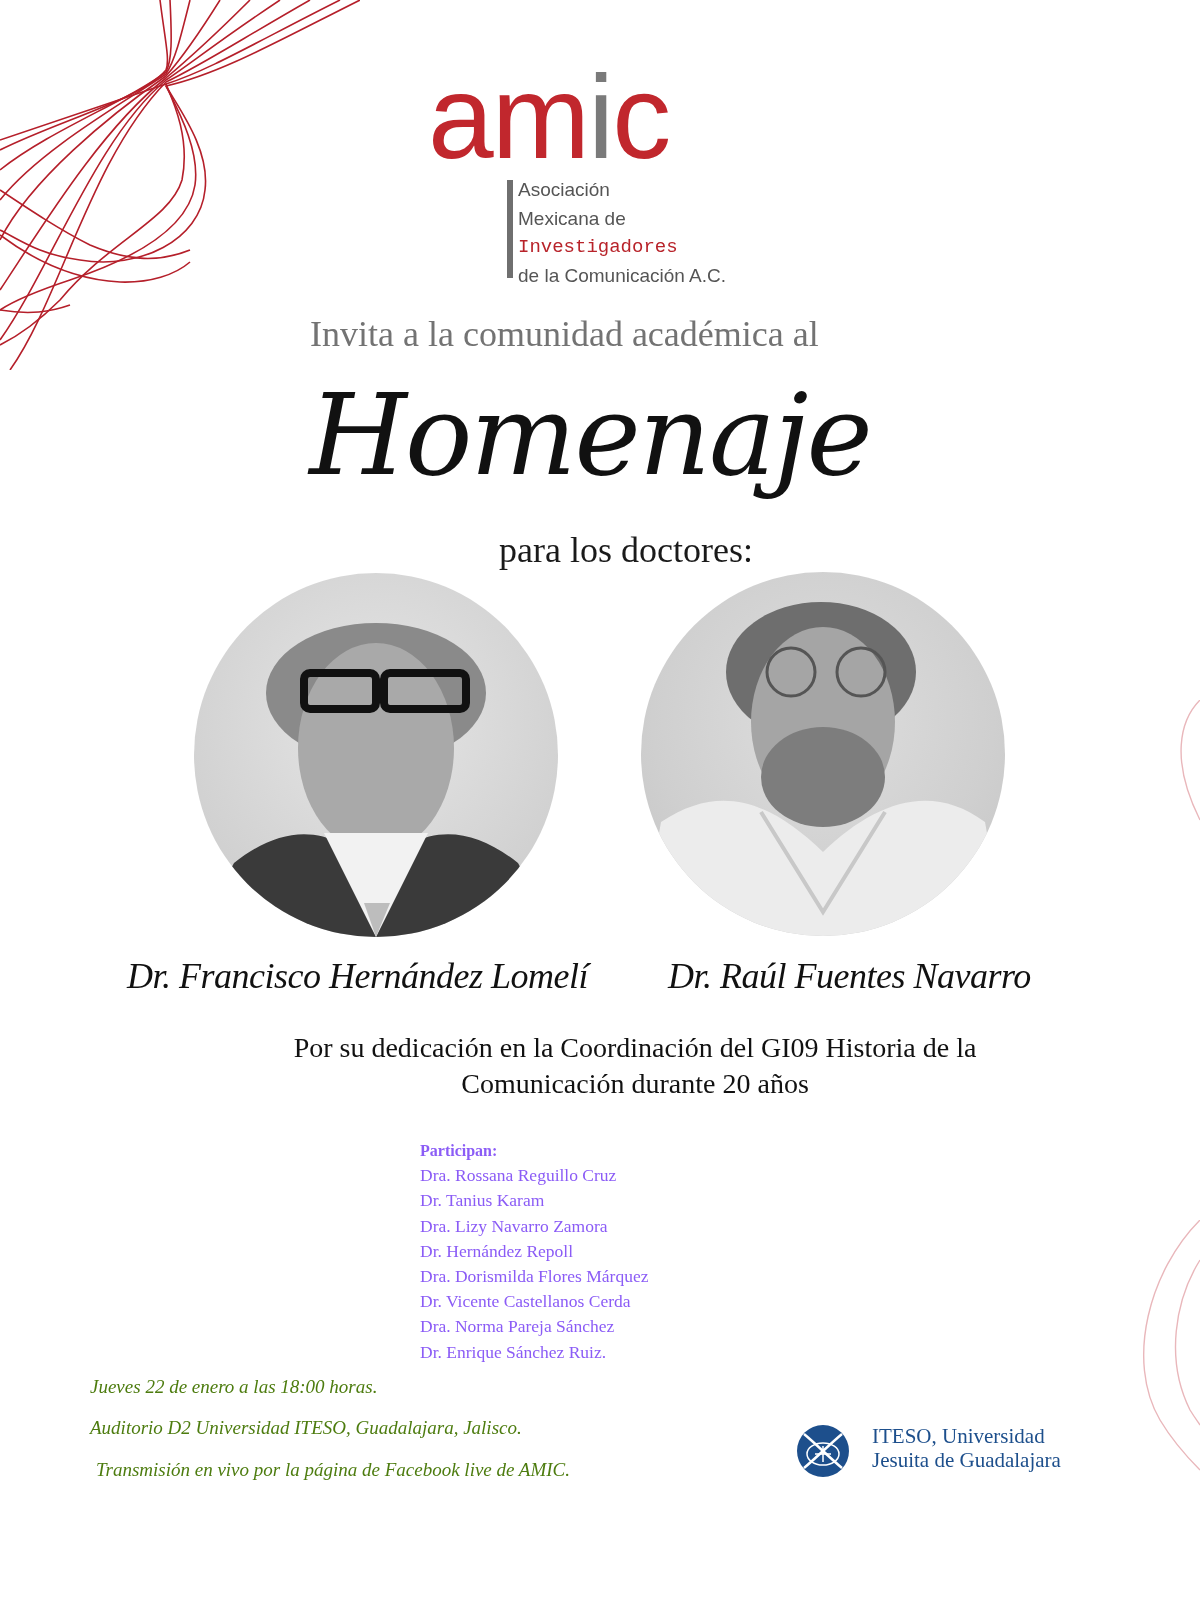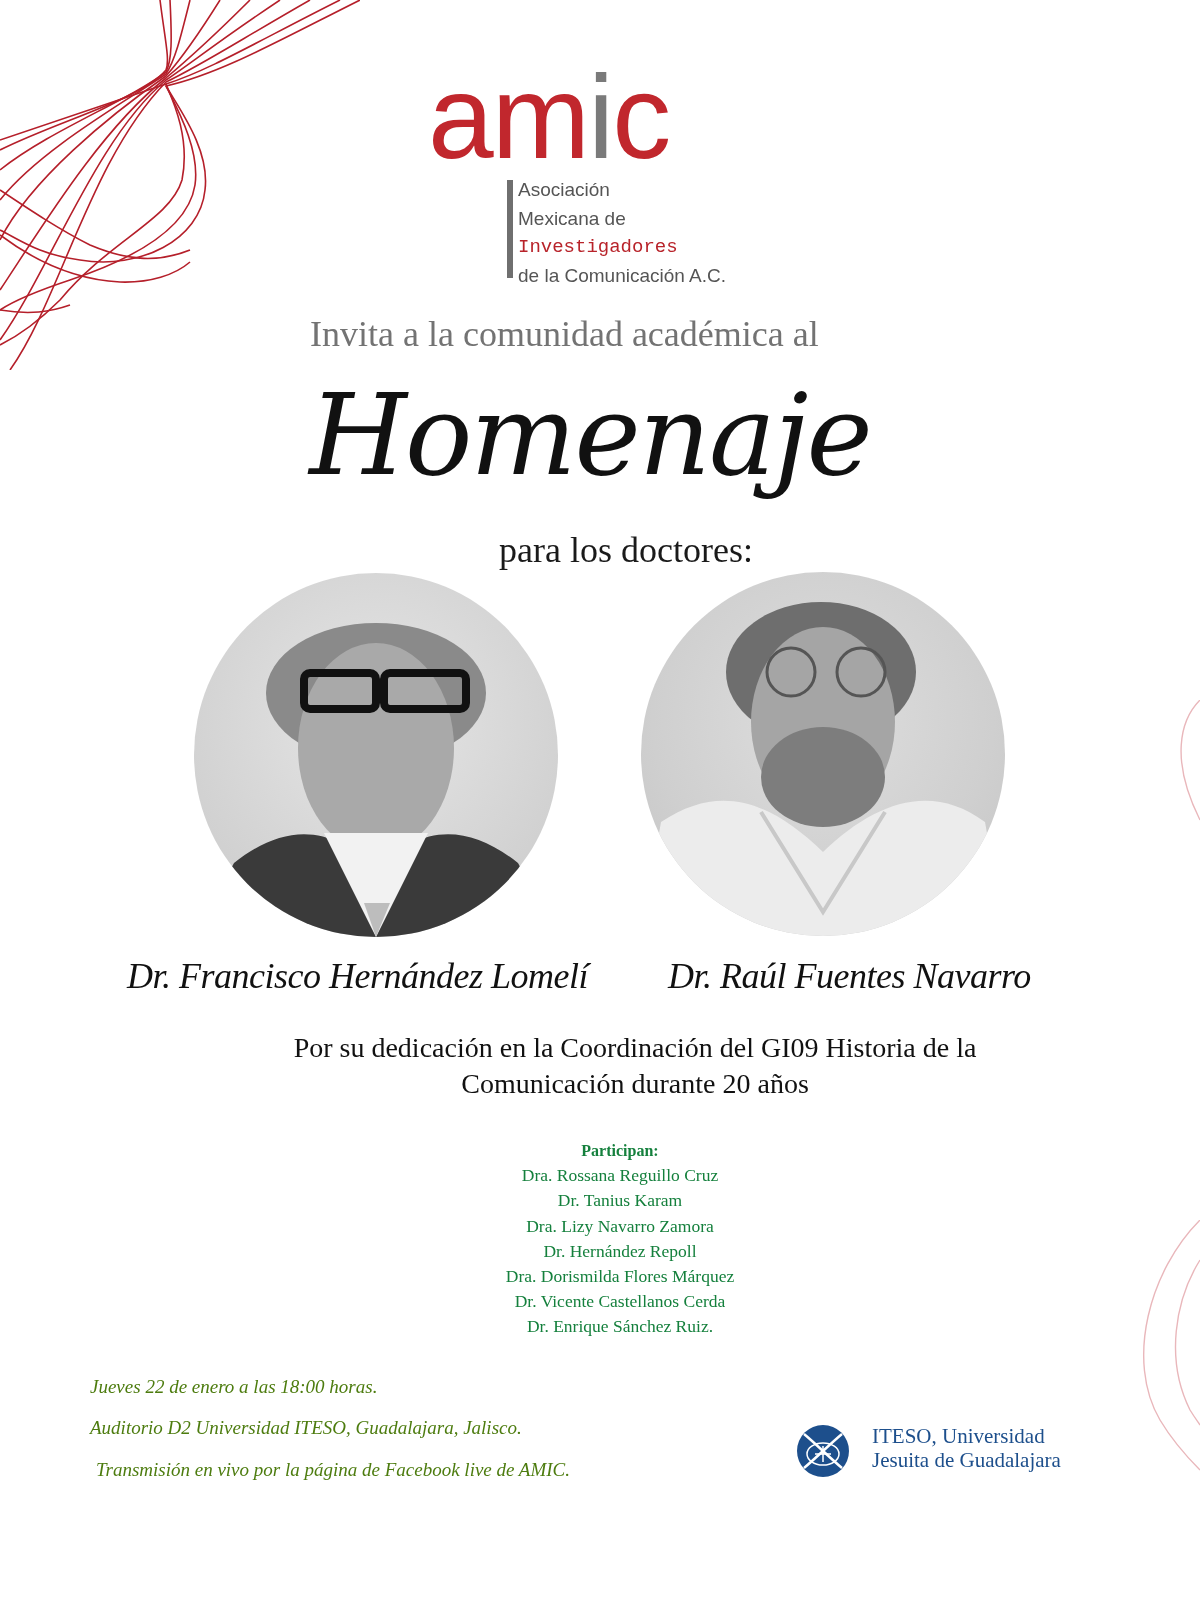--- a/index.html
+++ b/index.html
@@ -31,21 +31,21 @@
   .photo1 { left: 194px; top: 573px; background: radial-gradient(circle at 50% 40%, #e6e6e6 0%, #d4d4d4 60%, #c8c8c8 100%); }
   .photo2 { left: 641px; top: 572px; background: radial-gradient(circle at 50% 40%, #dedede 0%, #cfcfcf 60%, #c2c2c2 100%); }
   .photo svg { width: 100%; height: 100%; display: block; }
 
   .name { top: 954px; font-size: 36px; line-height: 44px; color: #111; letter-spacing: -0.5px; font-style: italic; }
   .name1 { left: 127px; }
   .name2 { left: 668px; }
 
   .dedic { top: 1030px; left: 200px; right: 130px; text-align: center; font-size: 28px; line-height: 36px; color: #111; }
 
-  .partic { top: 1138px; left: 420px; width: 400px; text-align: center; font-size: 17.5px; line-height: 25.2px; color: #15803d; }
+  .partic { top: 1138px; left: 420px; width: 400px; text-align: left; font-size: 17.5px; line-height: 25.2px; color: #8b5cf6; }
   .partic-title { font-weight: 700; font-size: 16px; }
 
   .info { left: 90px; font-size: 19px; line-height: 24px; color: #4d7c0f; font-style: italic; }
   .info1 { top: 1375px; }
   .info2 { top: 1416px; }
   .info3 { top: 1458px; left: 96px; }
 
   .iteso-logo { left: 796px; top: 1424px; width: 54px; height: 54px; }
   .iteso-text { left: 872px; top: 1424px; font-size: 21px; line-height: 24px; color: #1d4f8c; }
 </style>
@@ -122,20 +122,21 @@
 </div>
 
 <div class="abs partic">
   <div class="partic-title">Participan:</div>
   <div>Dra. Rossana Reguillo Cruz</div>
   <div>Dr. Tanius Karam</div>
   <div>Dra. Lizy Navarro Zamora</div>
   <div>Dr. Hernández Repoll</div>
   <div>Dra. Dorismilda Flores Márquez</div>
   <div>Dr. Vicente Castellanos Cerda</div>
+  <div>Dra. Norma Pareja Sánchez</div>
   <div>Dr. Enrique Sánchez Ruiz.</div>
 </div>
 
 <div class="abs info info1">Jueves 22 de enero a las 18:00 horas.</div>
 <div class="abs info info2">Auditorio D2 Universidad ITESO, Guadalajara, Jalisco.</div>
 <div class="abs info info3">Transmisión en vivo por la página de Facebook live de AMIC.</div>
 
 <svg class="abs iteso-logo" viewBox="0 0 54 54">
   <circle cx="27" cy="27" r="26" fill="#1d4f8c"></circle>
   <path d="M8 10 C20 20 34 34 46 44" stroke="#fff" stroke-width="2.5" fill="none"></path>

